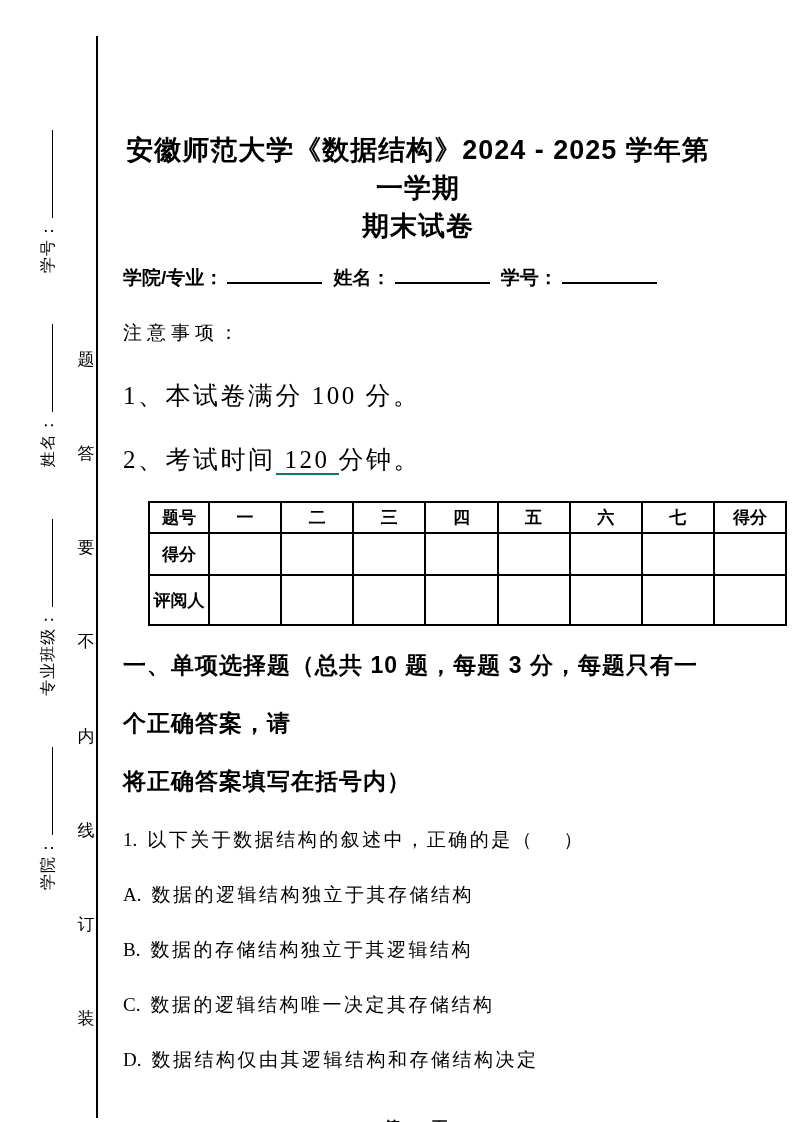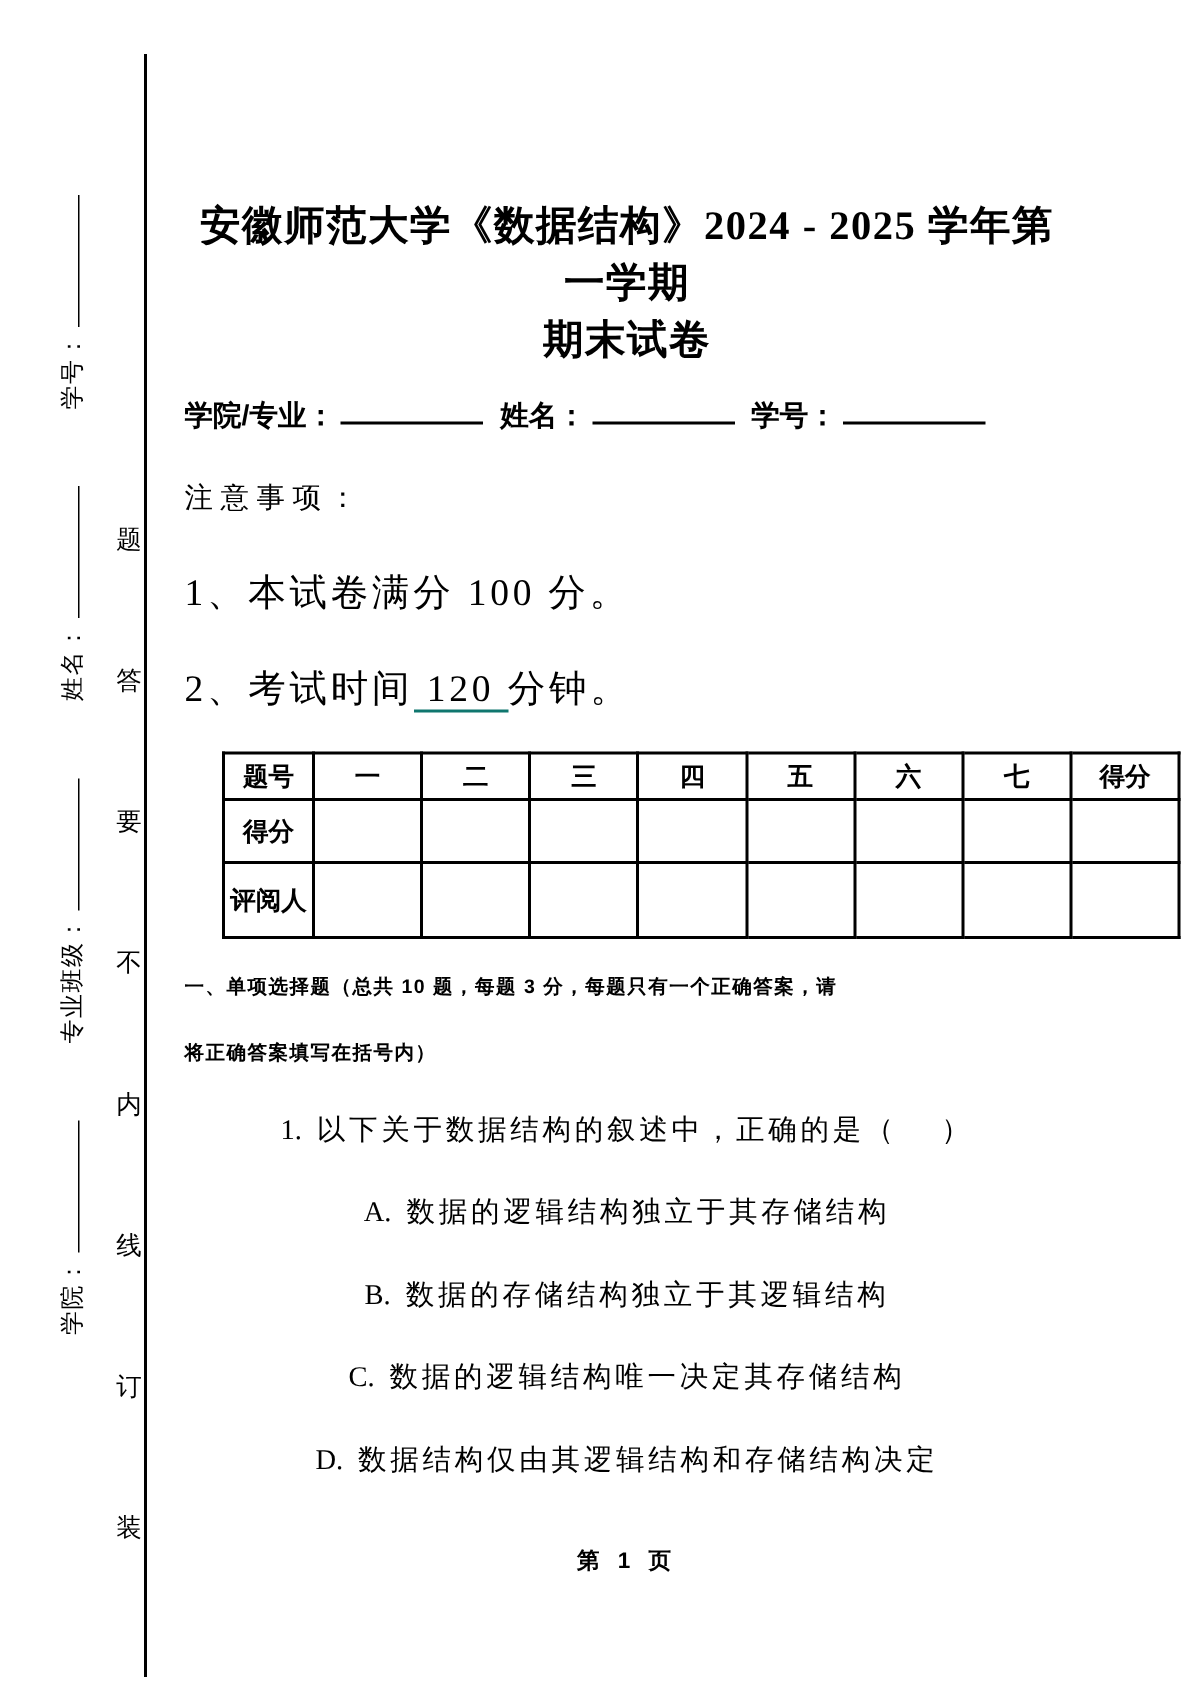--- a/index.html
+++ b/index.html
@@ -24,21 +24,21 @@
   }
   .binding-chars {
     position:absolute; left:76px; top:348px; height:682px; width:20px;
     display:flex; flex-direction:column; justify-content:space-between;
     align-items:center; font-size:17px;
   }
   
   .content { position:absolute; left:123px; top:0; width:590px; }
   .title-block {
     margin-top:131px; text-align:center;
-    font-family:Liberation Serif, serif; font-weight:bold;
+    font-family:Liberation Sans, sans-serif; font-weight:bold;
     font-size:27px; line-height:38px; letter-spacing:1px;
   }
   .form-line {
     margin-top:12px; text-align:left; white-space:nowrap;
     font-family:Liberation Sans, sans-serif; font-weight:bold;
     font-size:19px; line-height:42px;
   }
   .form-blank {
     display:inline-block; width:95px; height:15px;
     border-bottom:2px solid #000; margin:0 6px 0 4px;
@@ -54,27 +54,27 @@
     font-size:17px;
   }
   table.score td { border:2px solid #000; text-align:center; padding:0; }
   table.score col.first { width:60px; }
   tr.r-head td { height:29px; }
   tr.r-score td { height:40px; }
   tr.r-grader td { height:48px; }
   
   .section-heading {
     margin-top:10px; font-family:"Liberation Sans", sans-serif; font-weight:bold;
-    font-size:13px; line-height:44px; letter-spacing:1px;
+    font-size:23px; line-height:58px; letter-spacing:1px;
   }
   .questions {
     margin-top:2px; font-family:"Liberation Sans", sans-serif;
     font-size:19px; letter-spacing:2.5px;
   }
-  .questions p { margin:0; height:55px; line-height:55px; white-space:nowrap;text-align:center; }
+  .questions p { margin:0; height:55px; line-height:55px; white-space:nowrap; }
   .qnum { font-family:"Liberation Serif", serif; letter-spacing:0; margin-right:10px; }
   .page-footer {
     margin-top:25px; text-align:center;
     font-family:"Liberation Sans", sans-serif; font-weight:bold;
     font-size:15px; line-height:30px; letter-spacing:4px;
   }
 </style>
 </head>
 <body>
 

